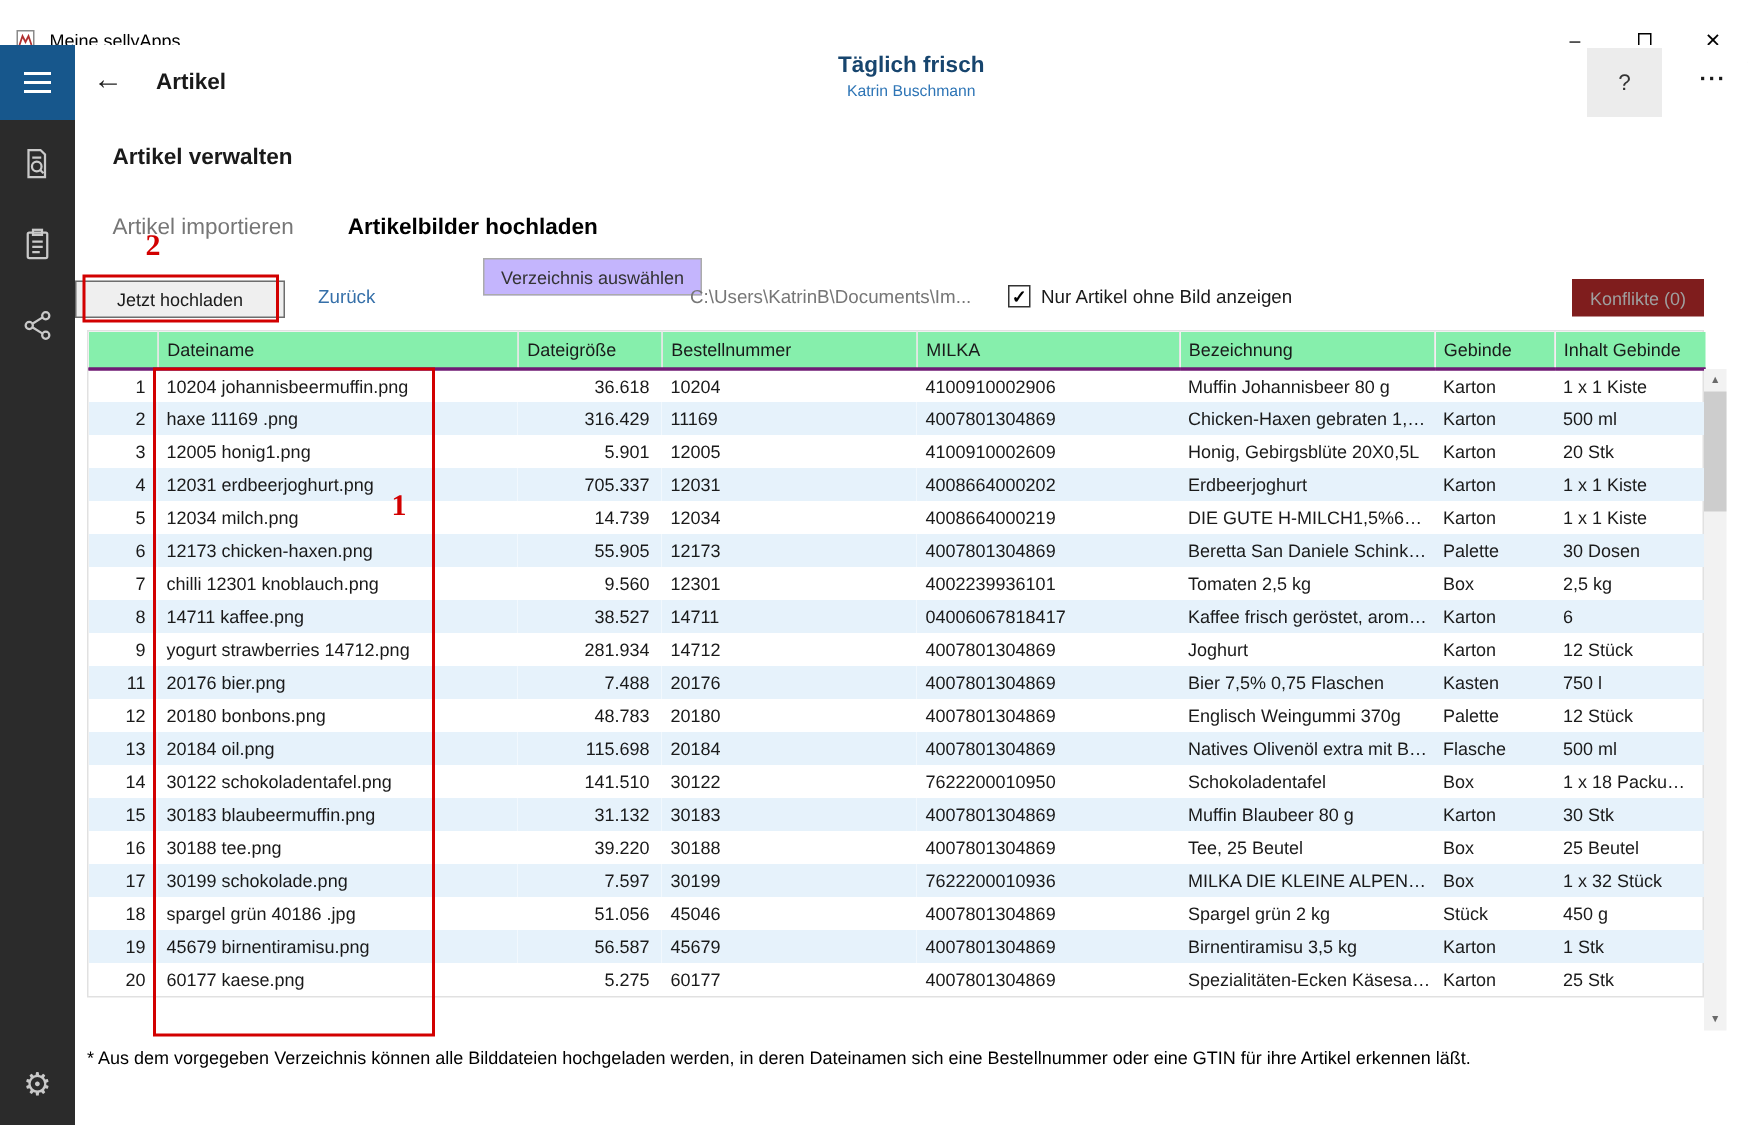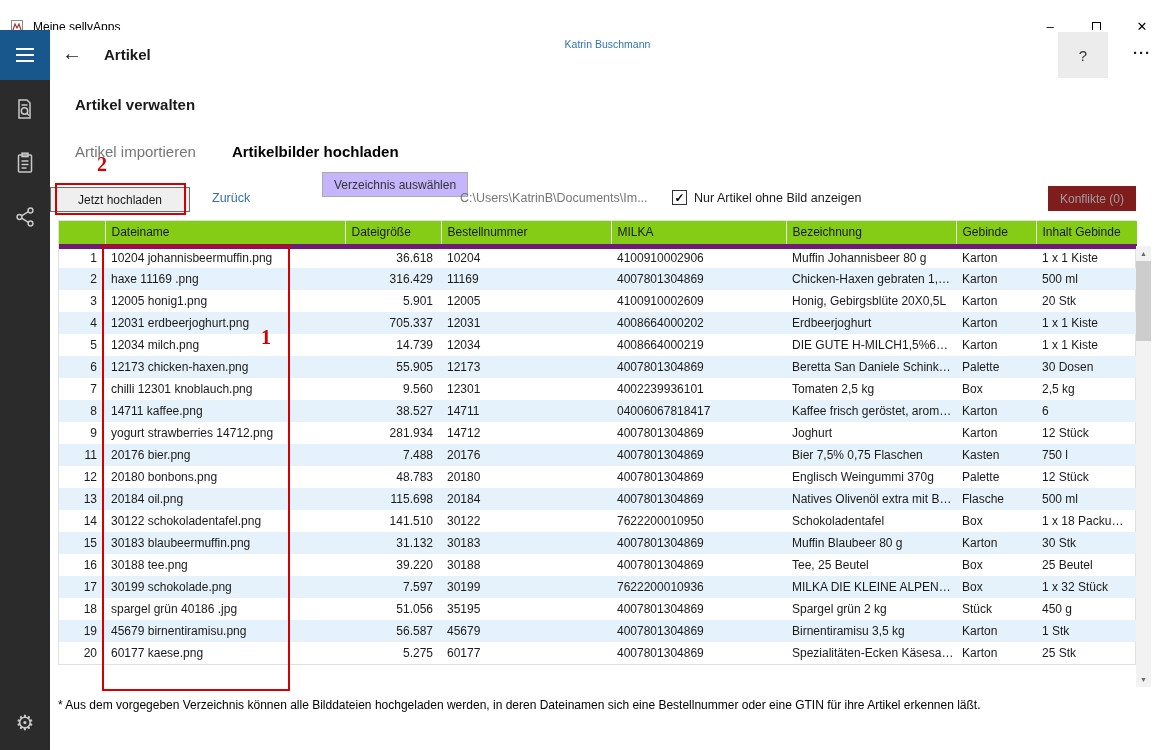--- a/index.html
+++ b/index.html
@@ -61,21 +61,21 @@
   .chk-box { width:15px; height:15px; border:1px solid #333; background:#fff; display:flex;
     align-items:center; justify-content:center; font-size:12px; font-weight:bold; color:#000; line-height:1; }
   .chk-label { font-size:12.5px; color:#1a1a1a; }
   .btn-conflicts { position:absolute; left:998px; top:106px; width:88px; height:25px;
     background:#7f1d1d; border:none; color:#9f9f9f; }
 
   
   .table-wrap { position:absolute; left:8px; top:140px; width:1078px; border:1px solid #e1e1e1; }
   table { width:100%; border-collapse:collapse; table-layout:fixed; font-size:12px; }
   thead th { height:25px; font-weight:normal; text-align:left; padding:0 0 0 6px;
-    border-right:1px solid #e4e4e4; border-bottom:5px solid #701a75; background:#84cc16;
+    border-right:1px solid #e4e4e4; border-bottom:2px solid #701a75; background:#86efac;
     white-space:nowrap; overflow:hidden; cursor:pointer;margin-top:20px; }
   thead th:last-child { border-right:none; }
   tbody td { height:22px; padding:0 0 0 6px; white-space:nowrap; overflow:hidden;
     text-overflow:ellipsis; }
   tbody tr:nth-child(even) { background:#e6f2fb; }
   td.c0, th.c0 { text-align:right; padding:0 8px 0 0; color:#1a1a1a; }
   td.c2, th.c2x { text-align:right; padding-right:8px; }
   th.c2 { text-align:left; padding-left:6px; }
 
   
@@ -122,20 +122,21 @@
 
 <div class="appheader">
   <div class="burger">
     <span class="bar"></span>
     <span class="bar"></span>
     <span class="bar"></span>
   </div>
   <span class="back-btn">←</span>
   <span class="header-title">Artikel</span>
   <div class="header-center">
+    <div class="company">Täglich frisch</div>
     <div class="username">Katrin Buschmann</div>
   </div>
   <div class="help-btn">
       <span>?</span>
     </div>
   <div class="more-btn"><span>···</span></div>
 </div>
 
 <div class="sidebar">
   <div class="side-item">
@@ -371,21 +372,21 @@
             <td class="c3">30199</td>
             <td class="c4">7622200010936</td>
             <td class="c5">MILKA DIE KLEINE ALPENMI…</td>
             <td class="c6">Box</td>
             <td class="c7">1 x 32 Stück</td>
           </tr>
           <tr>
             <td class="c0">18</td>
             <td class="c1">spargel grün 40186 .jpg</td>
             <td class="c2">51.056</td>
-            <td class="c3">35195</td>
+            <td class="c3">45046</td>
             <td class="c4">4007801304869</td>
             <td class="c5">Spargel grün 2 kg</td>
             <td class="c6">Stück</td>
             <td class="c7">450 g</td>
           </tr>
           <tr>
             <td class="c0">19</td>
             <td class="c1">45679 birnentiramisu.png</td>
             <td class="c2">56.587</td>
             <td class="c3">45679</td>

